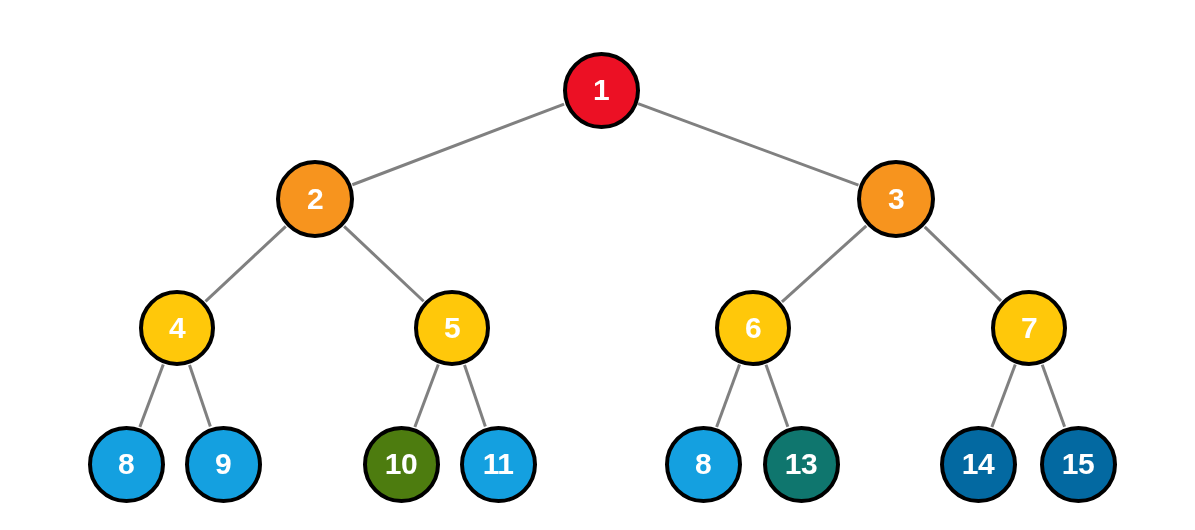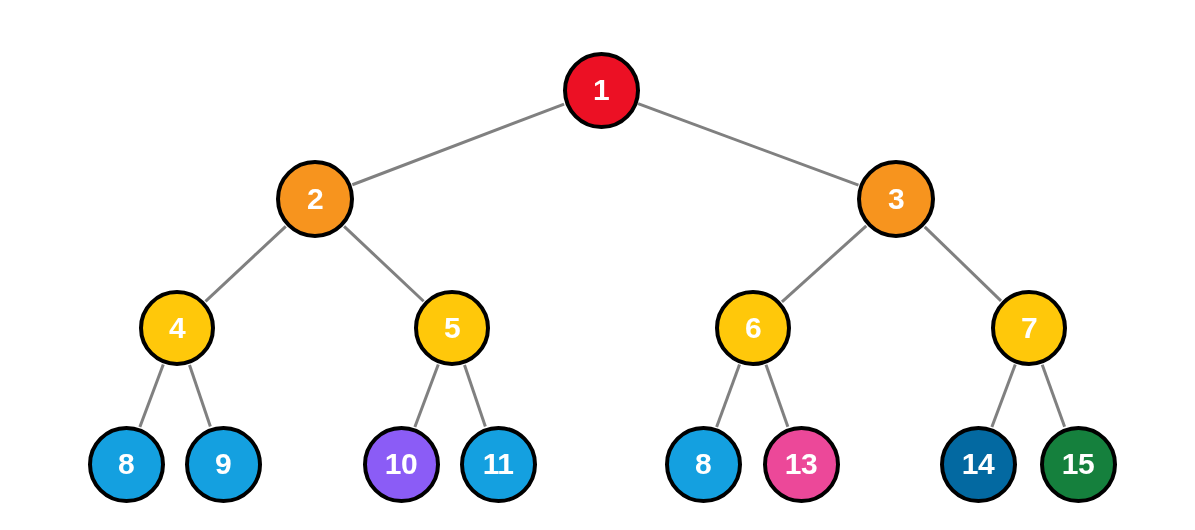--- a/index.html
+++ b/index.html
@@ -91,32 +91,32 @@
       </div>
       <div class="tree-node" style="left: 991px; top: 290px; width: 76px; height: 76px; background: rgb(255, 200, 10); border-width: 4px; border-color: rgb(0, 0, 0);">
         <span class="node-label" style="font-size: 30px; color: rgb(255, 255, 255);">7</span>
       </div>
       <div class="tree-node" style="left: 87.5px; top: 425.5px; width: 77px; height: 77px; background: rgb(20, 160, 224); border-width: 4px; border-color: rgb(0, 0, 0);">
         <span class="node-label" style="font-size: 30px; color: rgb(255, 255, 255);">8</span>
       </div>
       <div class="tree-node" style="left: 184.5px; top: 425.5px; width: 77px; height: 77px; background: rgb(20, 160, 224); border-width: 4px; border-color: rgb(0, 0, 0);">
         <span class="node-label" style="font-size: 30px; color: rgb(255, 255, 255);">9</span>
       </div>
-      <div class="tree-node" style="left: 362.5px; top: 425.5px; width: 77px; height: 77px; background: #8b5cf6; border-width: 4px; border-color: rgb(0, 0, 0);">
+      <div class="tree-node" style="left: 362.5px; top: 425.5px; width: 77px; height: 77px; background: #4d7c0f; border-width: 4px; border-color: rgb(0, 0, 0);">
         <span class="node-label" style="font-size: 30px; color: rgb(255, 255, 255);">10</span>
       </div>
       <div class="tree-node" style="left: 459.5px; top: 425.5px; width: 77px; height: 77px; background: rgb(20, 160, 224); border-width: 4px; border-color: rgb(0, 0, 0);">
         <span class="node-label" style="font-size: 30px; color: rgb(255, 255, 255);">11</span>
       </div>
       <div class="tree-node" style="left: 664.5px; top: 425.5px; width: 77px; height: 77px; background: rgb(20, 160, 224); border-width: 4px; border-color: rgb(0, 0, 0);">
         <span class="node-label" style="font-size: 30px; color: rgb(255, 255, 255);">8</span>
       </div>
-      <div class="tree-node" style="left: 762.5px; top: 425.5px; width: 77px; height: 77px; background: #ec4899; border-width: 4px; border-color: rgb(0, 0, 0);">
+      <div class="tree-node" style="left: 762.5px; top: 425.5px; width: 77px; height: 77px; background: #0f766e; border-width: 4px; border-color: rgb(0, 0, 0);">
         <span class="node-label" style="font-size: 30px; color: rgb(255, 255, 255);">13</span>
       </div>
       <div class="tree-node" style="left: 939.5px; top: 425.5px; width: 77px; height: 77px; background: #0369a1; border-width: 4px; border-color: rgb(0, 0, 0);">
         <span class="node-label" style="font-size: 30px; color: rgb(255, 255, 255);">14</span>
       </div>
-      <div class="tree-node" style="left: 1039.5px; top: 425.5px; width: 77px; height: 77px; background: #15803d; border-width: 4px; border-color: rgb(0, 0, 0);">
+      <div class="tree-node" style="left: 1039.5px; top: 425.5px; width: 77px; height: 77px; background: #0369a1; border-width: 4px; border-color: rgb(0, 0, 0);">
         <span class="node-label" style="font-size: 30px; color: rgb(255, 255, 255);">15</span>
       </div>
     </div>
 </div>
 
 </body></html>

